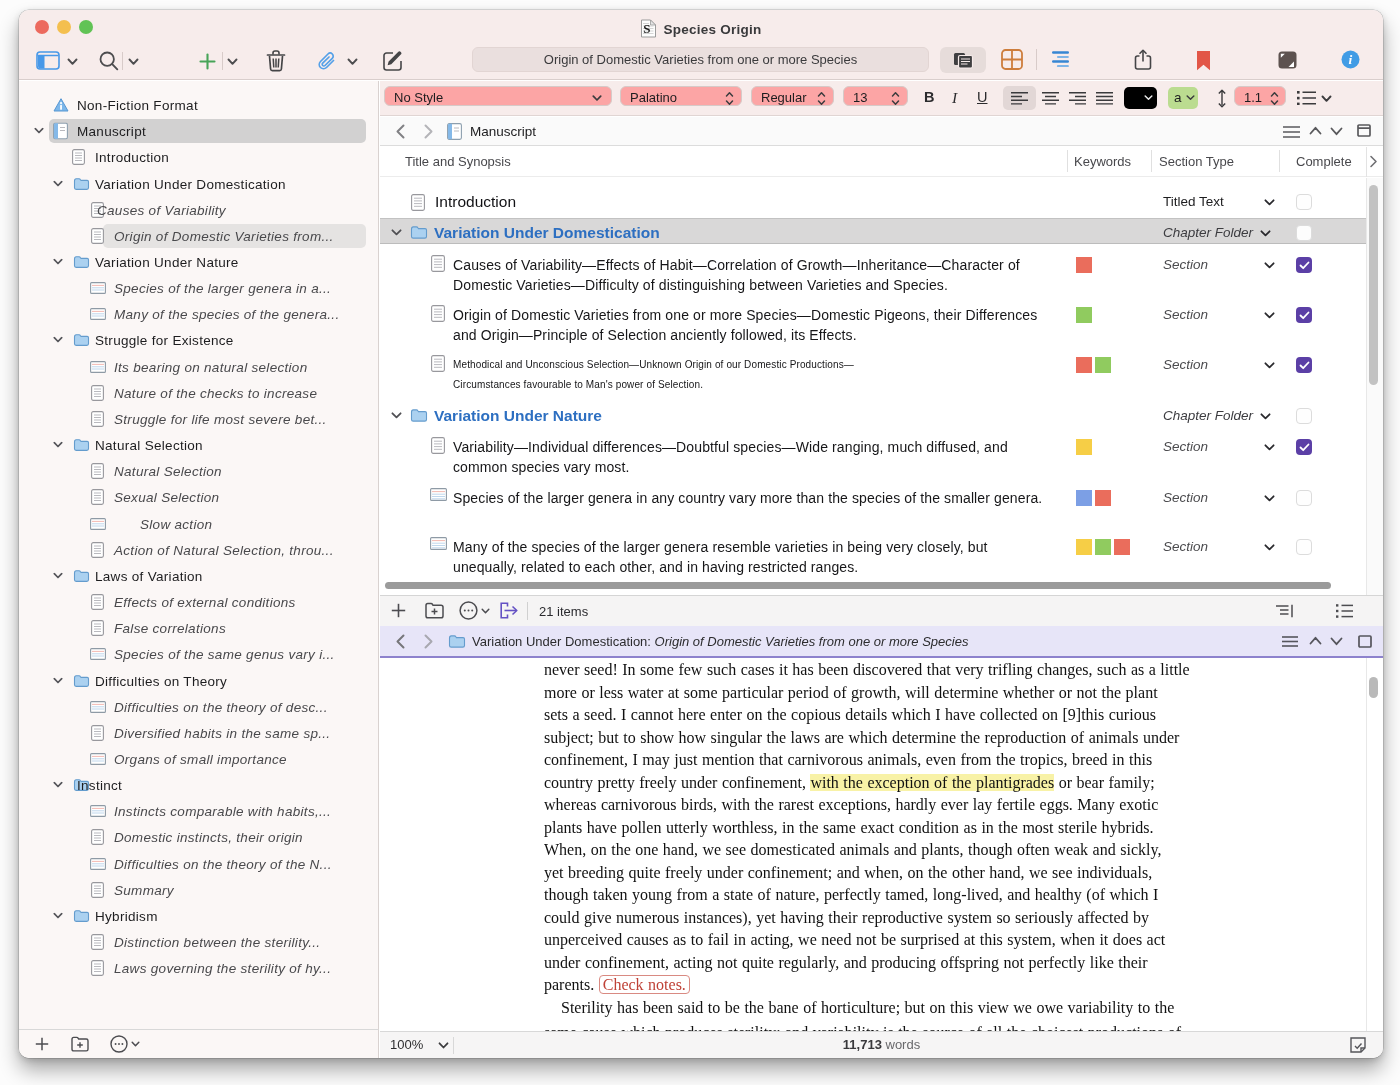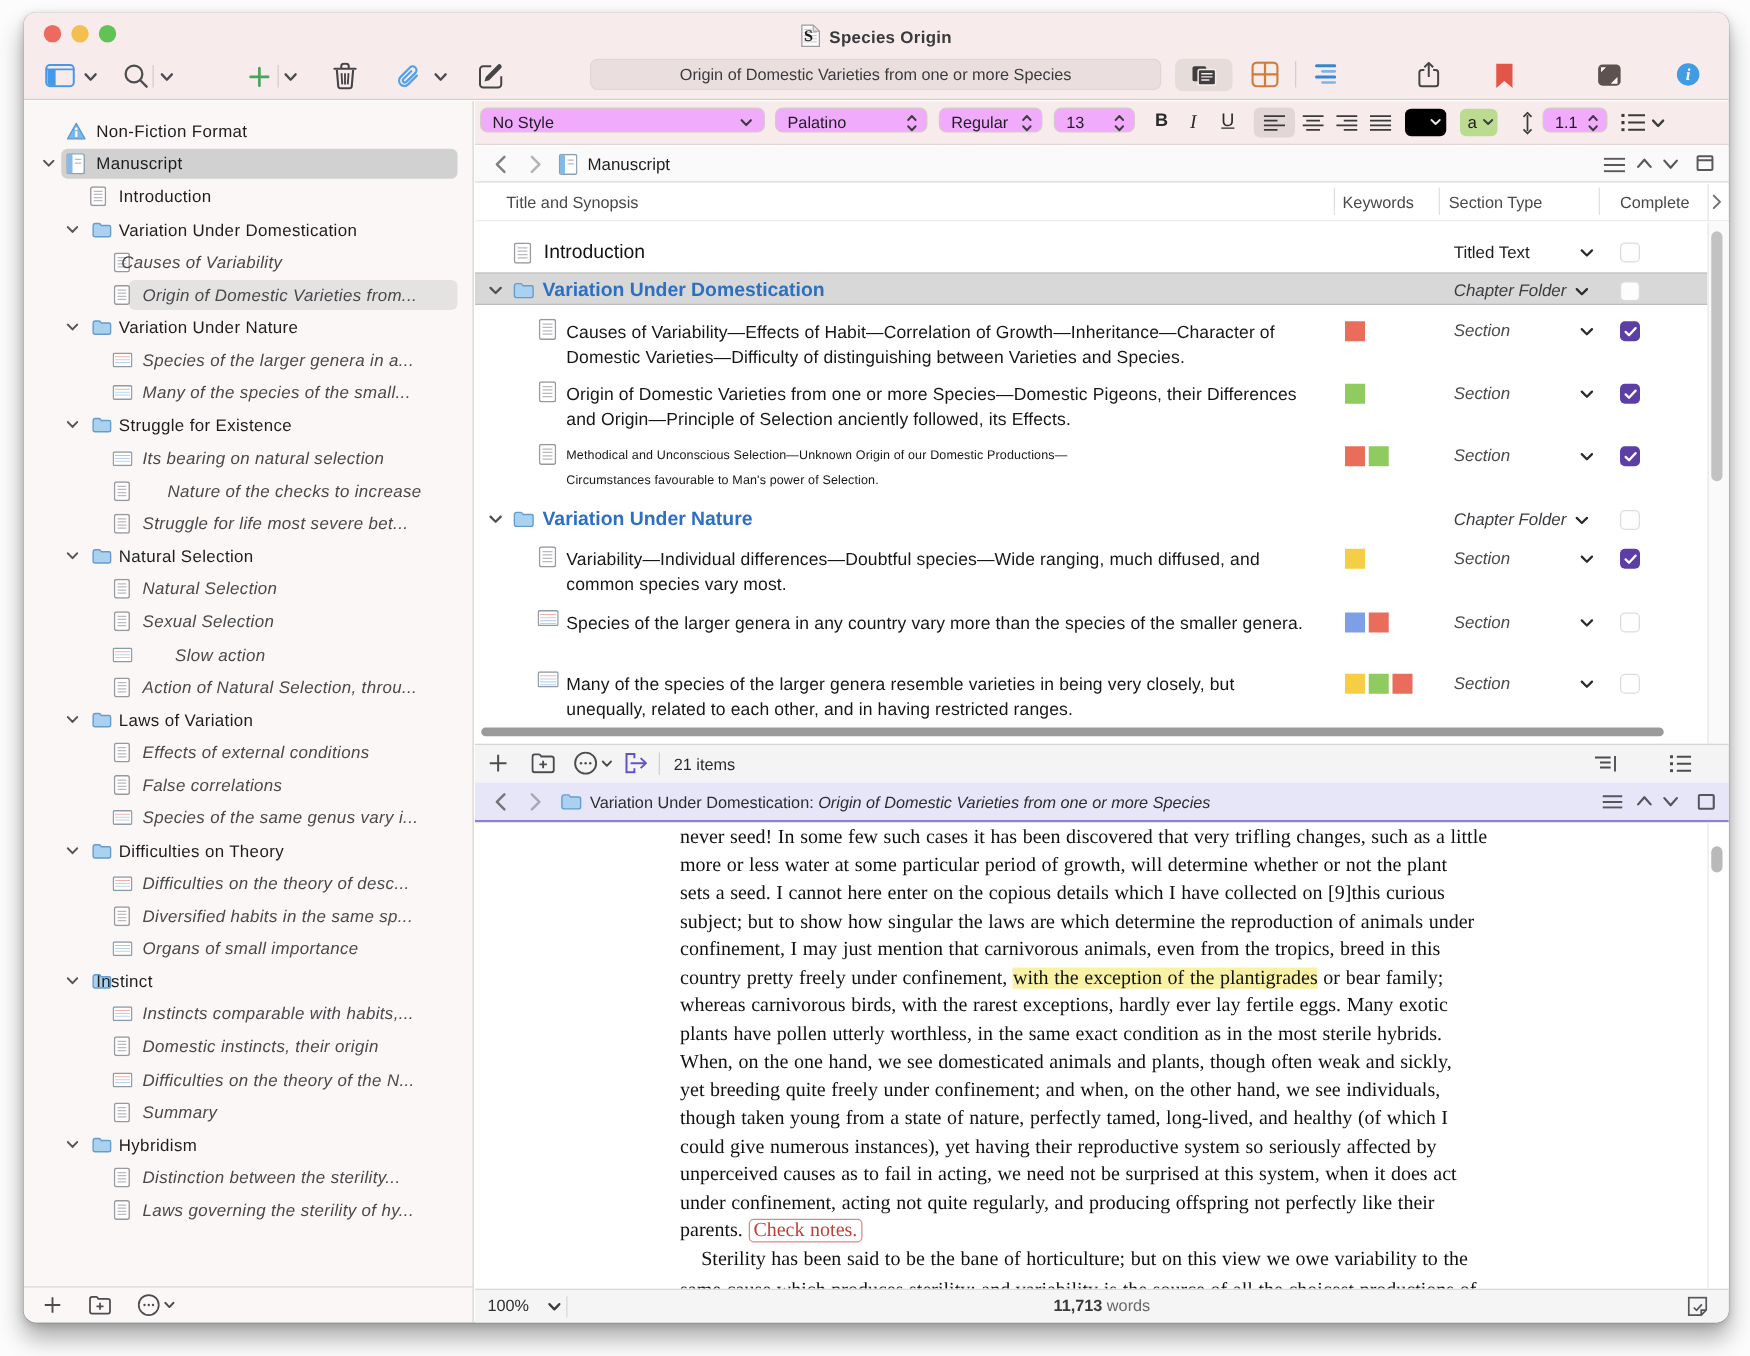--- a/index.html
+++ b/index.html
@@ -27,21 +27,21 @@
 #fmtbar { position:absolute; left:0; top:0; right:0; height:35px; background:#f7eceb; border-bottom:1px solid #e0d5d3; }
 
 #outhead { position:absolute; left:0; top:36px; right:0; height:29px; background:#fafafa; border-bottom:1px solid #dcdcdc; }
 #colhead { position:absolute; left:0; top:66px; right:0; height:30px; background:#fff; border-bottom:1px solid #ececec; }
 #outbody { position:absolute; left:0; top:97px; right:0; height:417px; background:#fff; }
 #outfoot { position:absolute; left:0; top:514px; right:0; height:31px; background:#f5f4f4; border-top:1px solid #d5d5d5; }
 #edhead  { position:absolute; left:0; top:545px; right:0; height:30px; background:#e7e5f8; }
 #edfocus { position:absolute; left:0; top:575px; right:0; height:2px; background:#8d82cd; }
 #edbody  { position:absolute; left:0; top:577px; right:0; height:373px; background:#fff; overflow:hidden; }
 #edfoot  { position:absolute; left:0; top:950px; right:0; height:34px; background:#f6f5f5; border-top:1px solid #d8d8d8; }
-.fsel { position:absolute; top:5px; height:20px; background:#f0abfc; border:1px solid #d6cac8; border-radius:6px; font-size:13px; color:#1d1d1f; line-height:22px; padding-left:9px; }
+.fsel { position:absolute; top:5px; height:20px; background:#fca5a5; border:1px solid #d6cac8; border-radius:6px; font-size:13px; color:#1d1d1f; line-height:22px; padding-left:9px; }
 .fbtn { color:#2b2b2d; position:absolute; font-size:14.5px; top:8px; }
 .hdrbtn { color:#59595c; }
 </style>
 </head>
 <body>
 <div id="win">
   <div id="titlebar">
     <div class="tl" style="left:16px; background:#ec6a5e;"></div>
     <div class="tl" style="left:38px; background:#f4bf4f;"></div>
     <div class="tl" style="left:60px; background:#61c355;"></div>
@@ -238,21 +238,21 @@
         </div>
 <div class="srow">
           <svg class="icon" style="left:71px;" width="16" height="12" viewBox="0 0 16 12">
             <rect x="0.6" y="0.6" width="14.8" height="10.8" rx="1" fill="#fff" stroke="#8e9aa5" stroke-width="1.1"></rect>
             <line x1="2" y1="3.4" x2="14" y2="3.4" stroke="#f0b0a8" stroke-width="0.9"></line>
             <g stroke="#b9d3ea" stroke-width="0.9">
               <line x1="2" y1="5.8" x2="14" y2="5.8"></line>
               <line x1="2" y1="8" x2="14" y2="8"></line>
             </g>
           </svg>
-          <div class="lbl it" style="left:95px;">Many of the species of the small...</div>
+          <div class="lbl it" style="left:95px;">Many of the species of the genera...</div>
         </div>
 <div class="srow">
           <svg class="chev" style="left:34px;" width="10" height="7" viewBox="0 0 10 7">
             <path d="M1.3 1.2 L5 5 L8.7 1.2" stroke="#55555a" stroke-width="1.7" fill="none" stroke-linecap="round" stroke-linejoin="round"></path>
           </svg>
           <svg class="icon" style="left:54px;" width="17" height="14" viewBox="0 0 17 14">
             <path d="M1.5 4 Q1.5 1.8 3.2 1.8 L6 1.8 Q7 1.8 7.5 2.7 L8 3.4 L14.2 3.4 Q15.5 3.4 15.5 4.8 L15.5 10.8 Q15.5 12.4 13.9 12.4 L3.1 12.4 Q1.5 12.4 1.5 10.8 Z" fill="#abd1f0" stroke="#649ccd" stroke-width="1.1"></path>
           </svg>
           <div class="lbl" style="left:76px;">Struggle for Existence</div>
         </div>
@@ -270,21 +270,21 @@
 <div class="srow">
           <svg class="icon" style="left:72px;" width="13" height="16" viewBox="0 0 13 16">
             <rect x="0.6" y="0.6" width="11.8" height="14.8" rx="1.6" fill="#fff" stroke="#98989d" stroke-width="1.1"></rect>
             <g stroke="#b9b9be" stroke-width="1">
               <line x1="3" y1="4" x2="10" y2="4"></line>
               <line x1="3" y1="6.5" x2="10" y2="6.5"></line>
               <line x1="3" y1="9" x2="10" y2="9"></line>
               <line x1="3" y1="11.5" x2="10" y2="11.5"></line>
             </g>
           </svg>
-          <div class="lbl it" style="left:95px;margin-left:20px;">Nature of the checks to increase</div>
+          <div class="lbl it" style="left:95px;">Nature of the checks to increase</div>
         </div>
 <div class="srow">
           <svg class="icon" style="left:72px;" width="13" height="16" viewBox="0 0 13 16">
             <rect x="0.6" y="0.6" width="11.8" height="14.8" rx="1.6" fill="#fff" stroke="#98989d" stroke-width="1.1"></rect>
             <g stroke="#b9b9be" stroke-width="1">
               <line x1="3" y1="4" x2="10" y2="4"></line>
               <line x1="3" y1="6.5" x2="10" y2="6.5"></line>
               <line x1="3" y1="9" x2="10" y2="9"></line>
               <line x1="3" y1="11.5" x2="10" y2="11.5"></line>
             </g>

